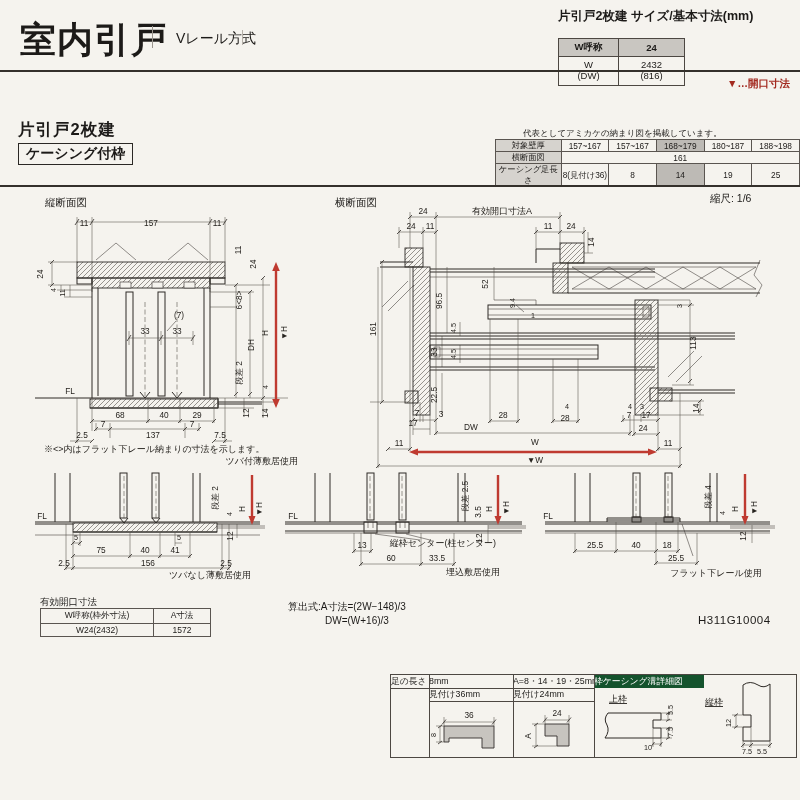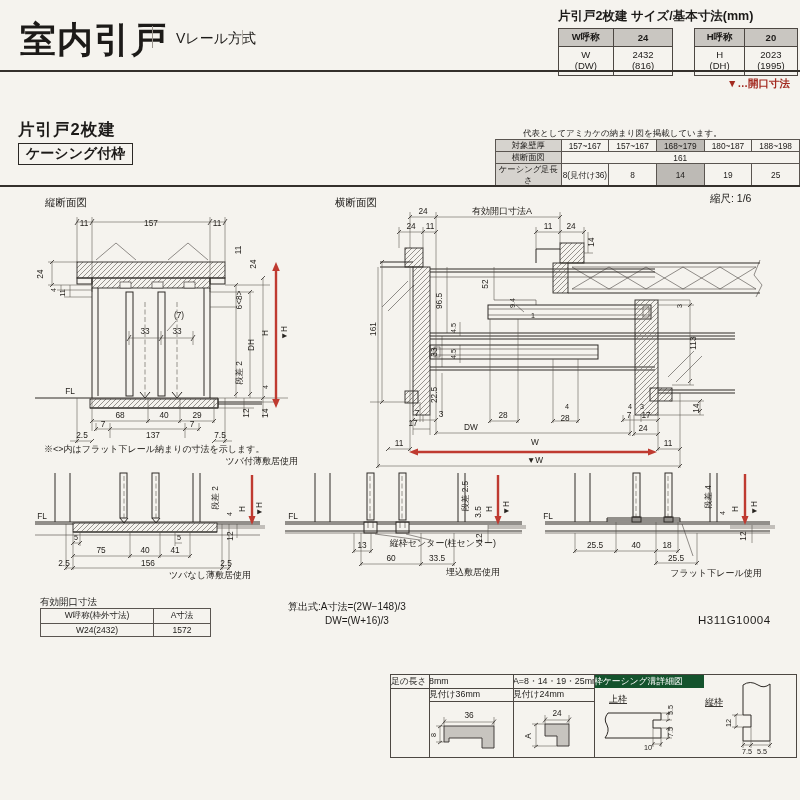--- a/index.html
+++ b/index.html
@@ -4,21 +4,21 @@
 <style>
   html,body{margin:0;padding:0}
   .page{position:relative;width:800px;height:800px;background:#f5f3ee;font-family:"Liberation Sans",sans-serif;color:#1c1a18;overflow:hidden}
   .abs{position:absolute}
   .rule{position:absolute;left:0;width:800px;height:2px;background:#34302b}
   .hdr-title{left:20px;top:16px;font-size:36px;font-weight:bold;letter-spacing:1px}
   .hdr-sep{left:152px;top:26px;width:1px;height:22px;background:#9a958e}
   .hdr-sep2{left:242px;top:30px;width:1px;height:15px;background:#b5b0a8}
   .hdr-sub{left:176px;top:30px;font-size:14px}
   .size-block{left:558px;top:8px;width:240px}
-  .size-title{font-size:12.5px;font-weight:bold;margin-bottom:3px}
+  .size-title{font-size:12.5px;font-weight:bold;margin-bottom:13px}
   .size-tables{display:flex;gap:21px}
   table{border-collapse:collapse}
   .size-table{font-size:9.5px;text-align:center}
   .size-table th{background:#c9c6c1;font-weight:bold;border:1px solid #4c4742;height:15px}
   .size-table td{border:1px solid #4c4742;height:26px;line-height:1.15}
   .cw1{width:57px}.cw2{width:63px}.cw3{width:52px}.cw4{width:55px}
   .opening-note{left:690px;top:77px;width:100px;text-align:right;font-size:10.5px;font-weight:bold;color:#a32a20}
   .sec-title{left:18px;top:119px;font-size:16.5px;font-weight:bold;letter-spacing:1px}
   .sec-box{left:18px;top:143px;font-size:14px;font-weight:bold;border:1.5px solid #2b2825;padding:1px 7px;background:transparent}
   .wt-note{left:523px;top:128px;width:300px;font-size:8.5px;display:flex;justify-content:space-between;align-items:flex-end}
@@ -83,32 +83,20 @@
     <div class="size-tables">
       <table class="size-table">
         <tbody>
             <tr>
           <th class="cw1">W呼称</th>
           <th class="cw2">24</th>
         </tr>
         <tr>
           <td><span>W</span><br><span>(DW)</span></td>
           <td><span>2432</span><br><span>(816)</span></td>
-        </tr>
-      </tbody>
-        </table>
-      <table class="size-table">
-        <tbody>
-            <tr>
-          <th class="cw3">H呼称</th>
-          <th class="cw4">20</th>
-        </tr>
-        <tr>
-          <td><span>H</span><br><span>(DH)</span></td>
-          <td><span>2023</span><br><span>(1995)</span></td>
         </tr>
       </tbody>
         </table>
     </div>
   </div>
 
   <div class="abs opening-note">▼…開口寸法</div>
 
   <div class="rule" style="top:70px"></div>
 

